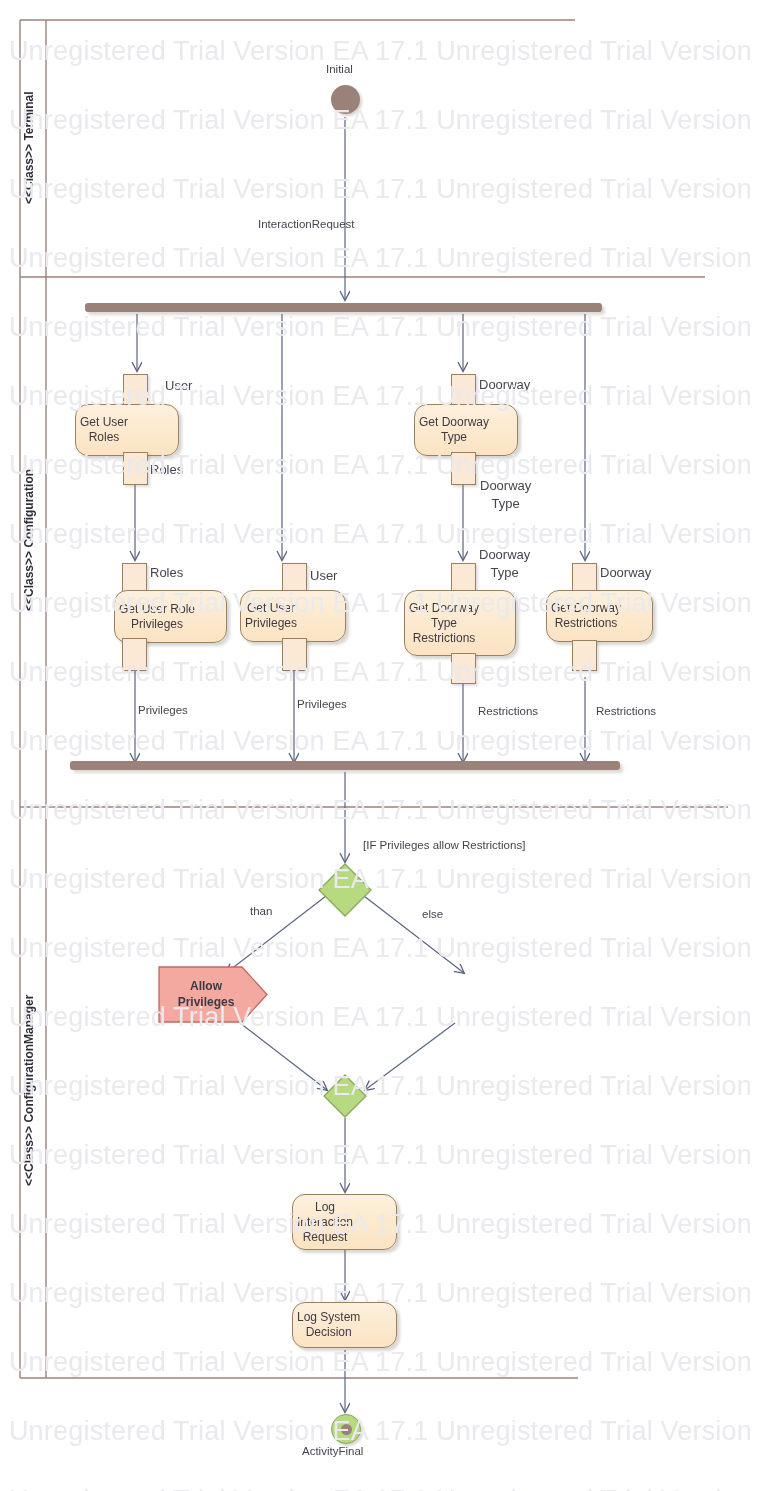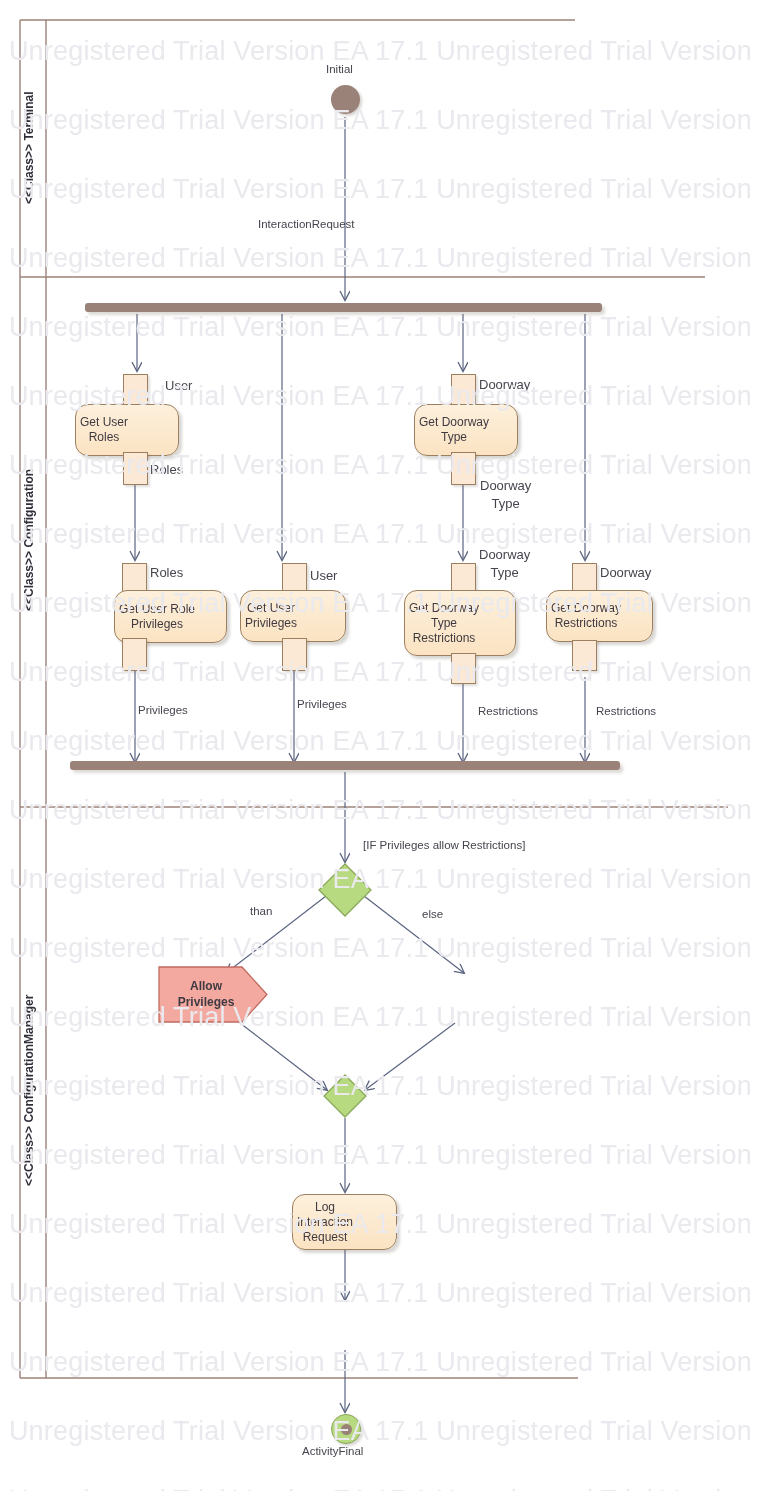--- a/index.html
+++ b/index.html
@@ -260,19 +260,23 @@
       <polygon points="23,2 44,23 23,44 2,23" fill="#B7D97F" stroke="#8AA85A" stroke-width="1.3"></polygon>
     </svg>
   </div>
 
   <div class="act" style="left:292px;top:1194px;width:105px;height:56px;">
     <span style="white-space:pre-line;">Log
 Interaction
 Request</span>
   </div>
 
+  <div class="act" style="left:292px;top:1302px;width:105px;height:46px;">
+    <span style="white-space:pre-line;">Log System
+Decision</span>
+  </div>
 
   <div class="finalnode" style="left:331px;top:1414px;width:28px;height:28px;">
     <span class="inner"></span>
   </div>
   <div class="lbl node-lbl" style="left:302px;top:1445px;">ActivityFinal</div>
 
 </div>
 
 </body></html>

